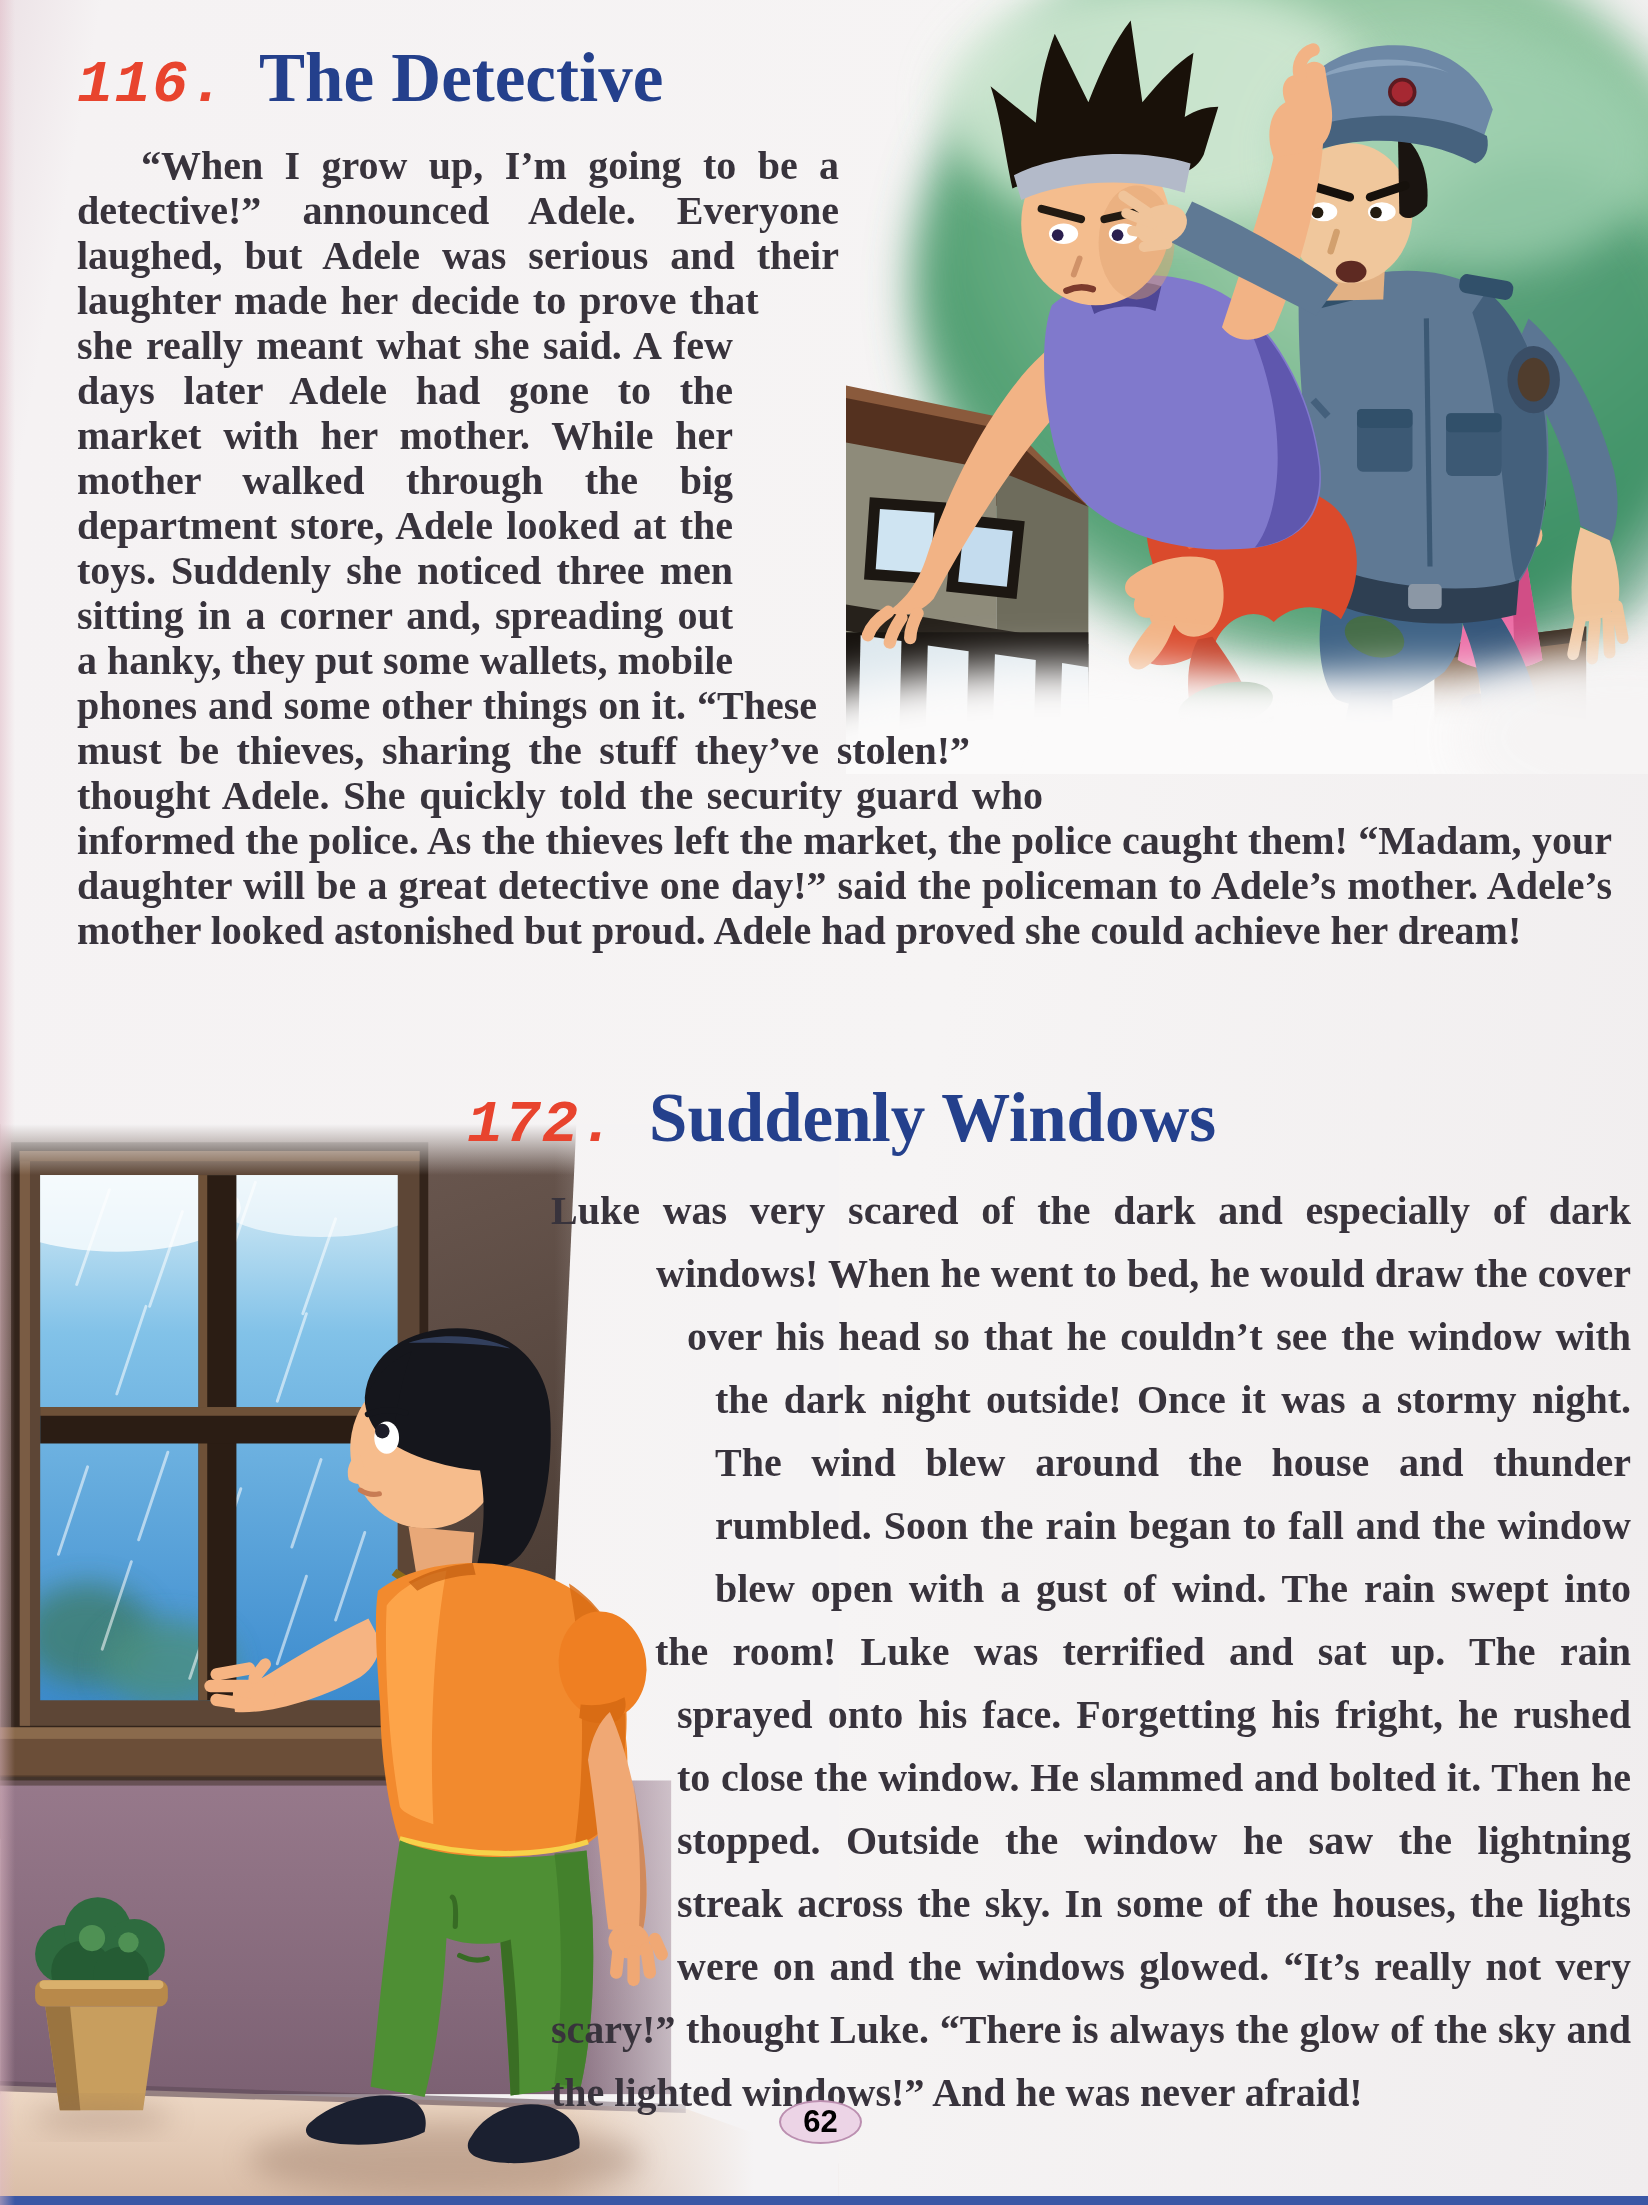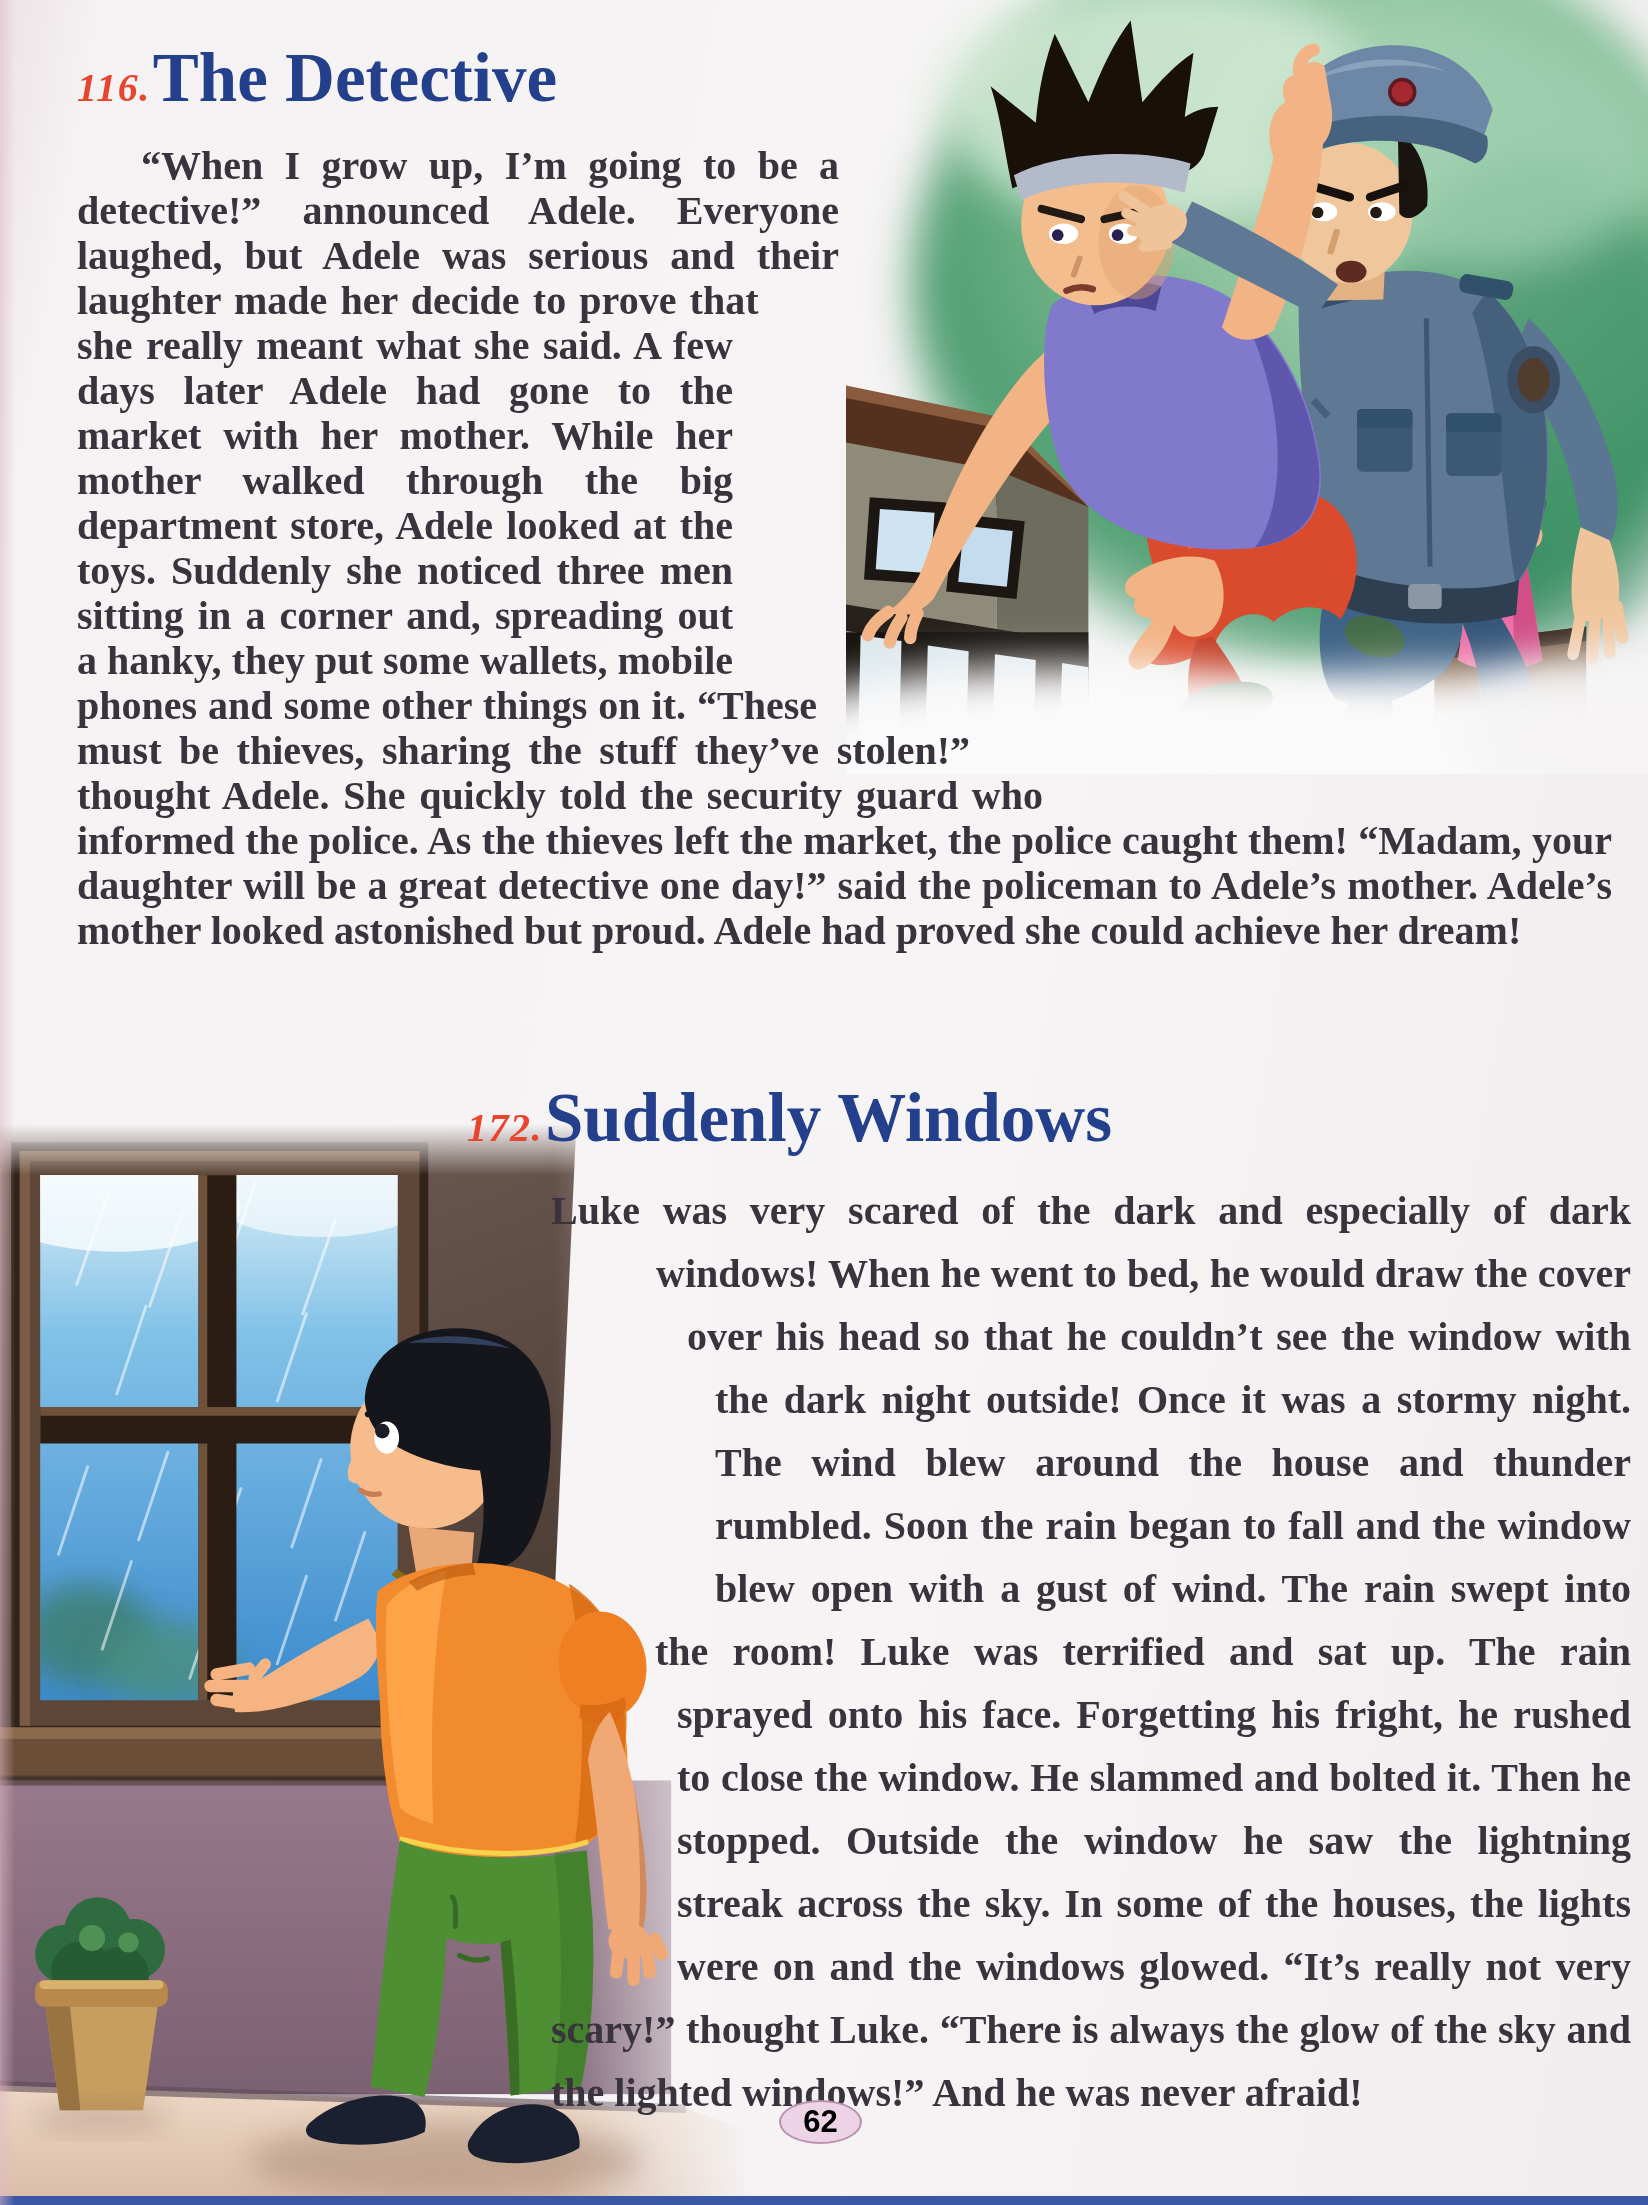--- a/index.html
+++ b/index.html
@@ -12,26 +12,26 @@
     content:""; position:absolute; left:0; top:0; width:14.6px; height:100%;
     background:linear-gradient(to right, rgba(224,186,197,.55), rgba(224,186,197,0));
     z-index:5; pointer-events:none;
   }
   .illus { position:absolute; z-index:1; }
   #illus-detective { left:846px; top:0; }
   #illus-luke { left:0; top:1124px; }
 
   .story-title { position:absolute; z-index:3; white-space:nowrap; }
   .story-title .num {
-    font-family:Liberation Serif, serif; font-style:italic; font-weight:bold;
-    font-size:40px; color:#e8442e; letter-spacing:1.5px;
+    font-family:Liberation Mono, monospace; font-style:italic; font-weight:bold;
+    font-size:60px; color:#e8442e; letter-spacing:1.5px;
   }
   .story-title .name {
     font-family:"Liberation Serif", serif; font-weight:bold;
-    font-size:69px; color:#24408c; margin-left:2px;
+    font-size:69px; color:#24408c; margin-left:32px;
   }
   #title-116 { left:77px; top:39px; }
   #title-117 { left:467px; top:1079px; }
 
   .story-body {
     position:absolute; z-index:2; color:#38333c;
     font-size:40px; line-height:45px; text-align:justify;font-weight:bold;
   }
   .story-body p { margin:0; }
   #body-116 { left:77px; top:143px; width:1535px; }

